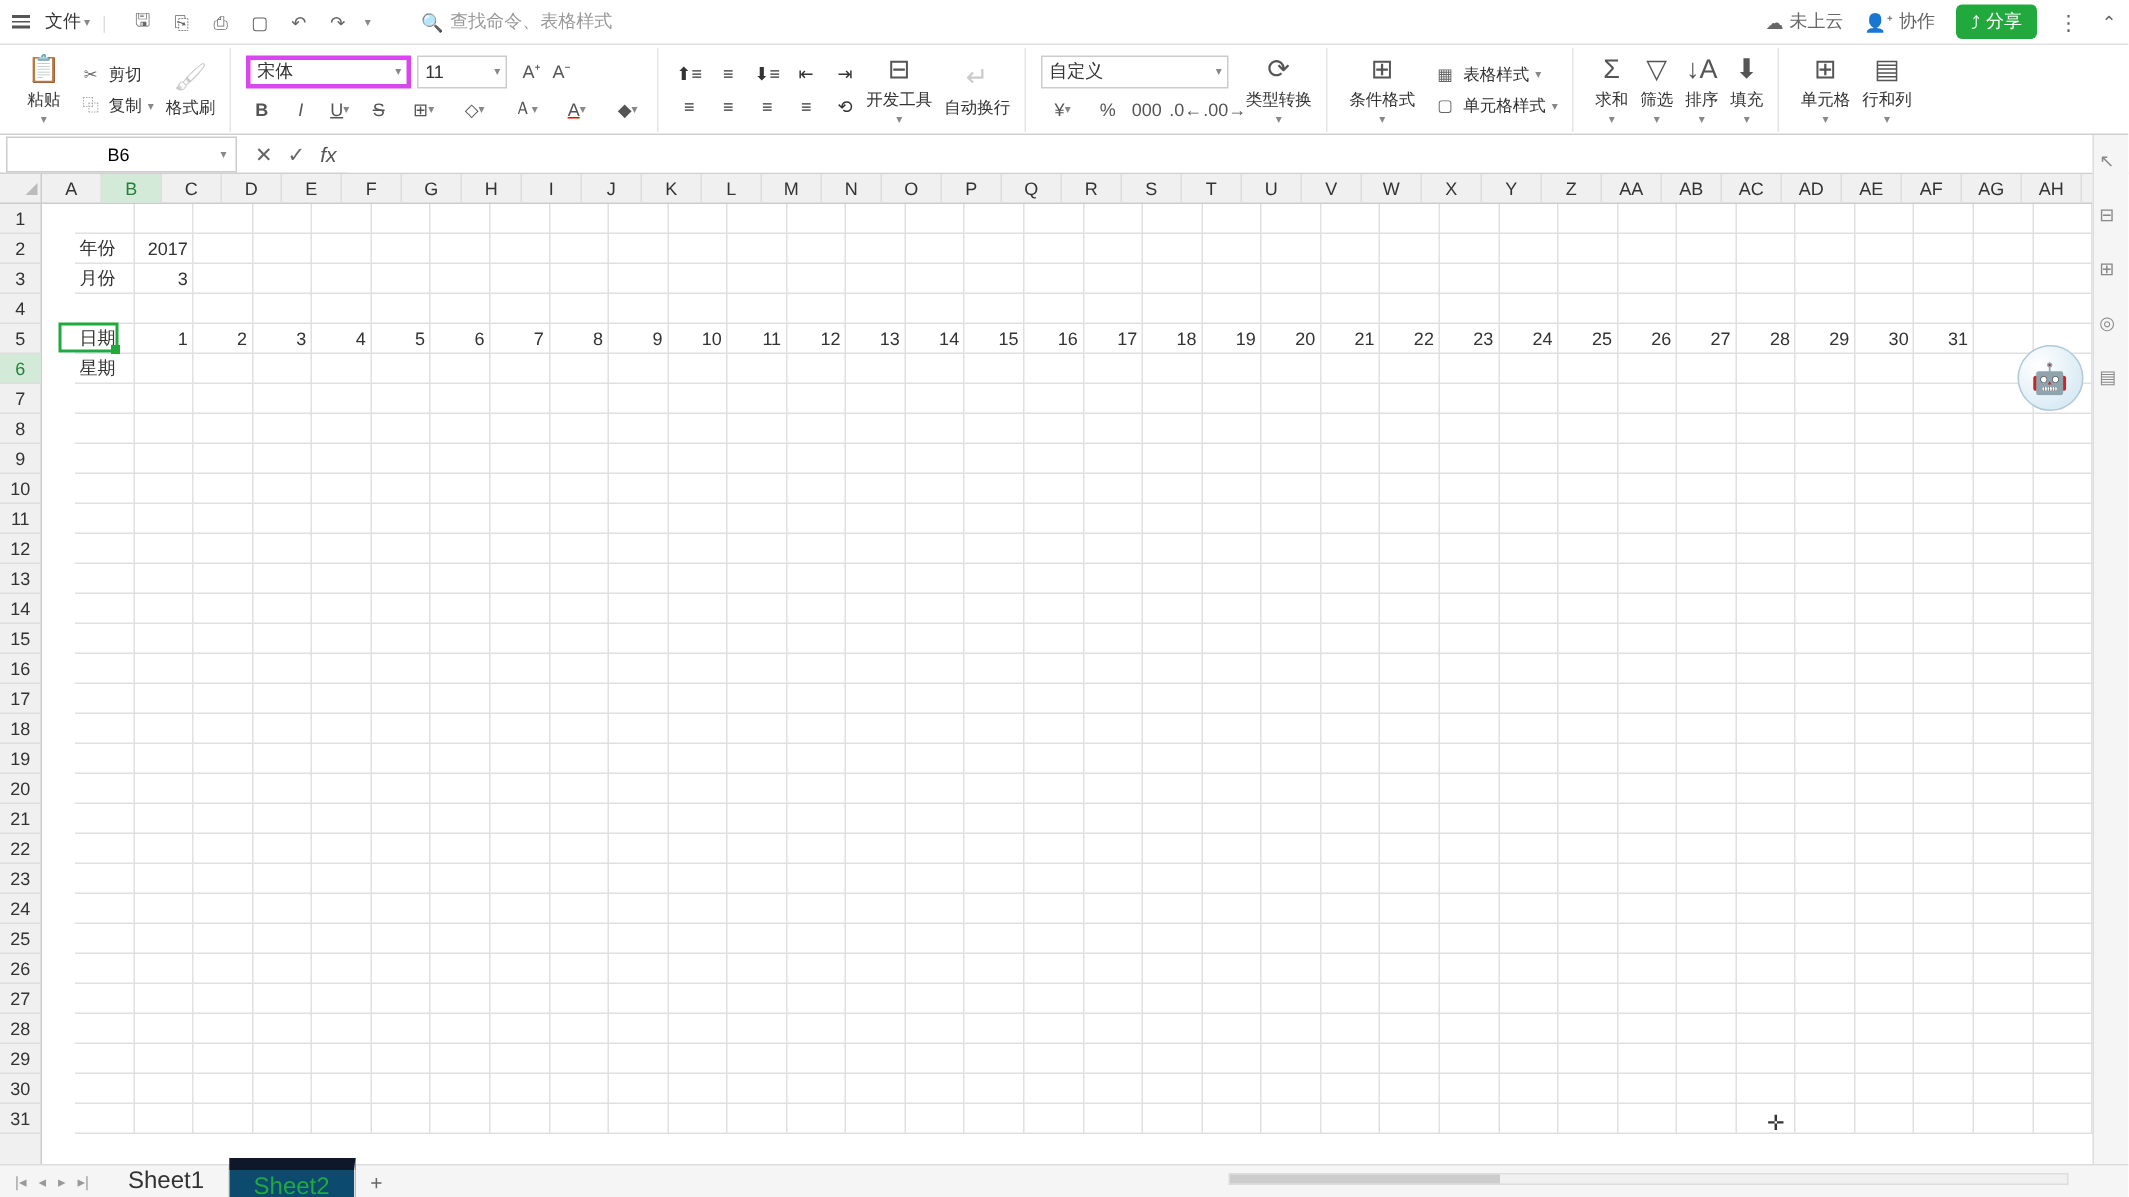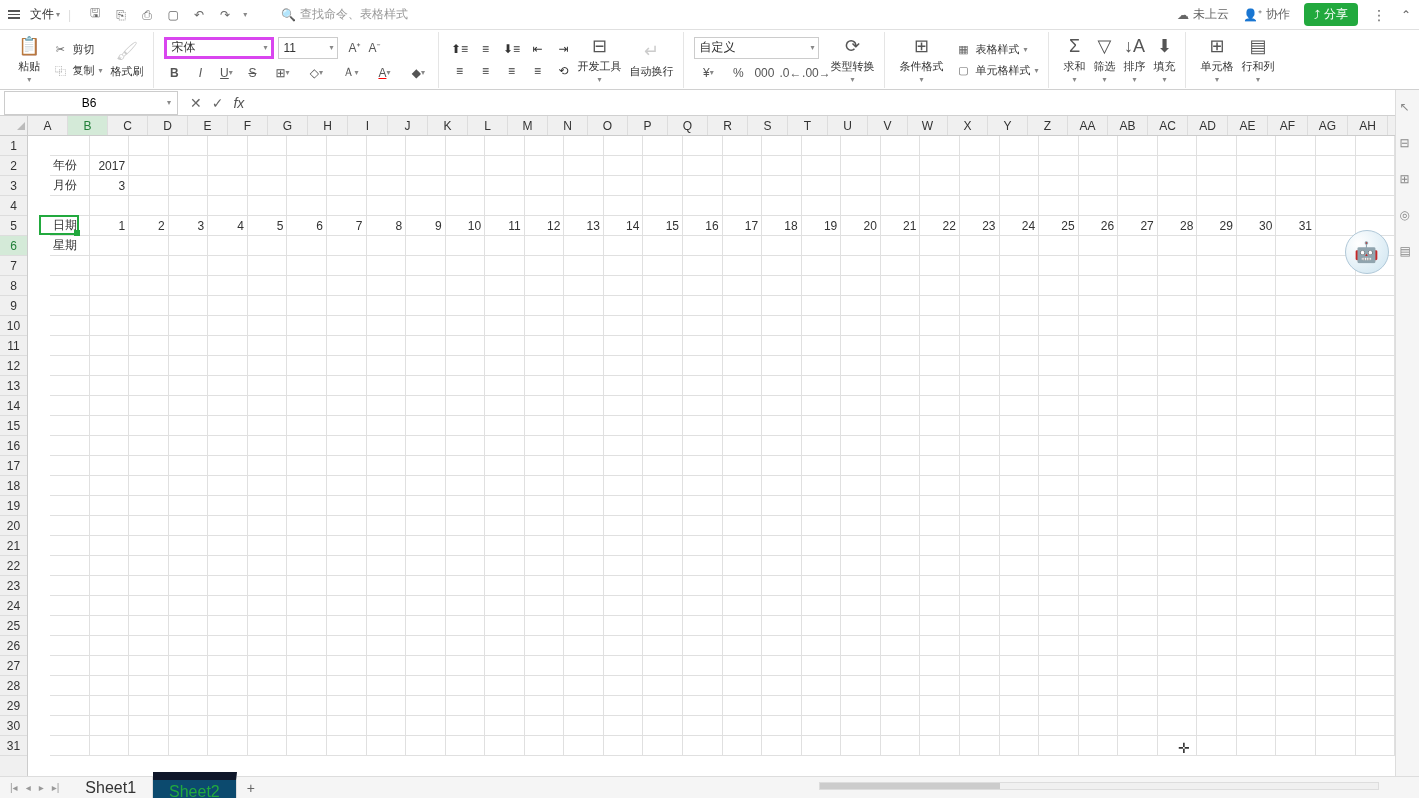--- a/index.html
+++ b/index.html
@@ -47,21 +47,21 @@
 .align-group { display: flex; flex-direction: column; gap: 4px; }
 .align-row { display: flex; gap: 6px; }
 .align-btn { width: 20px; height: 18px; display: flex; align-items: center; justify-content: center; cursor: pointer; }
 .number-select { width: 125px; height: 22px; border: 1px solid #ccc; padding: 0 4px; font-size: 12px; display: flex; align-items: center; justify-content: space-between; }
 .num-group { display: flex; flex-direction: column; gap: 4px; }
 .sidebar-right { position: absolute; right: 0; top: 90px; width: 24px; background: #f5f5f5; border-left: 1px solid #ddd; height: calc(100% - 110px); display: flex; flex-direction: column; align-items: center; gap: 20px; padding-top: 10px; }
 .sidebar-icon { width: 16px; height: 16px; color: #888; cursor: pointer; }
 
 
 .formula-bar { height: 26px; display: flex; align-items: center; border-bottom: 1px solid #d0d0d0; }
-.name-box { width: 174px; height: 24px; border: 1px solid #ccc; display: flex; align-items: center; padding: 0 6px; margin: 0 4px; }
+.name-box { width: 154px; height: 24px; border: 1px solid #ccc; display: flex; align-items: center; padding: 0 6px; margin: 0 4px; }
 .name-box input { border: none; outline: none; width: 100%; text-align: center; font-size: 12px; }
 .fb-btns { display: flex; align-items: center; gap: 10px; padding: 0 8px; }
 .fb-btn { cursor: pointer; color: #666; font-size: 14px; }
 .fx { font-style: italic; color: #555; }
 .formula-input { flex: 1; height: 24px; border: none; outline: none; padding: 0 6px; }
 
 
 .sheet-area { position: relative; height: calc(100% - 138px); overflow: hidden; }
 .corner { position: absolute; left: 0; top: 0; width: 28px; height: 20px; background: #f0f0f0; border-right: 1px solid #ccc; border-bottom: 1px solid #ccc; display: flex; align-items: center; justify-content: flex-end; padding-right: 2px; }
 .corner::after { content: ''; border-style: solid; border-width: 0 0 8px 8px; border-color: transparent transparent #bbb transparent; }

